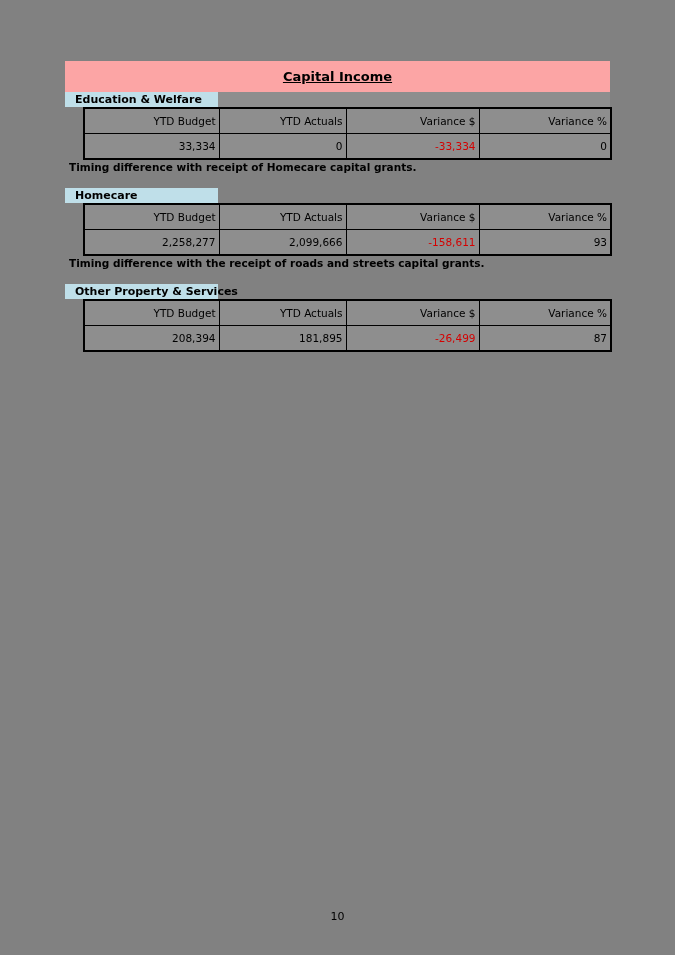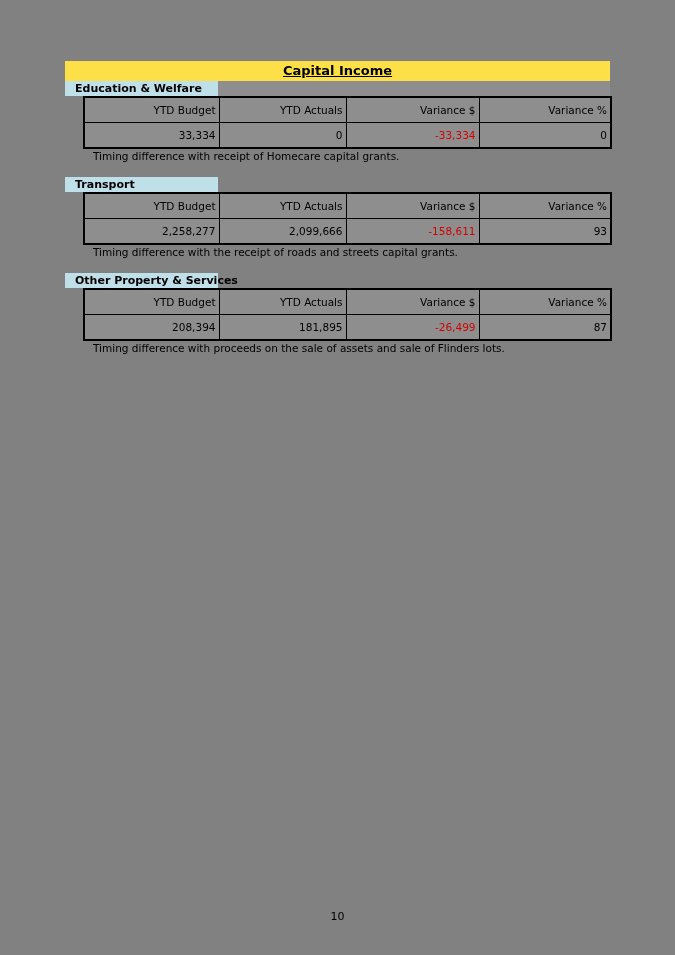--- a/index.html
+++ b/index.html
@@ -15,22 +15,22 @@
     color: #000;
     overflow: hidden;
   }
   .doc {
     position: absolute;
     left: 65px;
     top: 61px;
     width: 545px;
   }
   .title-band {
-    background: #fde047;
-    height: 20px;
+    background: #fca5a5;
+    height: 31px;
     display: flex;
     align-items: center;
     justify-content: center;
   }
   .report-title {
     font-weight: bold;
     text-decoration: underline;
     font-size: 13px;
     line-height: 16px;
     white-space: nowrap;
@@ -68,26 +68,27 @@
     font-weight: normal;
     text-align: right;
     padding: 6px 3px;
     height: 12px;
     line-height: 12px;
     white-space: nowrap;
     overflow: hidden;
   }
   td.neg { color: #d40000; }
   .note {
-    margin-left: 28px;
+    margin-left: 4px;
     font-size: 10.5px;
     line-height: 13px;
     height: 14px;
     padding-top: 1px;
     white-space: nowrap;
+    font-weight: bold;
   }
   .page-num {
     position: absolute;
     top: 910px;
     left: 0;
     width: 675px;
     text-align: center;
     font-size: 11px;
   }
 </style>
@@ -127,21 +128,21 @@
           <td class="neg">-33,334</td>
           <td>0</td>
         </tr>
       </tbody>
     </table>
     <div class="note">Timing difference with receipt of Homecare capital grants.</div>
   </div>
 
   <div class="section">
     <div class="label-row">
-      <div class="section-label">Transport</div>
+      <div class="section-label">Homecare</div>
     </div>
     <table class="vtable">
       <colgroup>
           <col style="width:135px">
           <col style="width:127px">
           <col style="width:133px">
           <col style="width:132px">
         </colgroup>
       <thead>
         <tr>
@@ -184,18 +185,17 @@
       </thead>
       <tbody>
         <tr>
           <td>208,394</td>
           <td>181,895</td>
           <td class="neg">-26,499</td>
           <td>87</td>
         </tr>
       </tbody>
     </table>
-    <div class="note">Timing difference with proceeds on the sale of assets and sale of Flinders lots.</div>
   </div>
 
 </div>
 
 <div class="page-num">10</div>
 
 </body></html>

